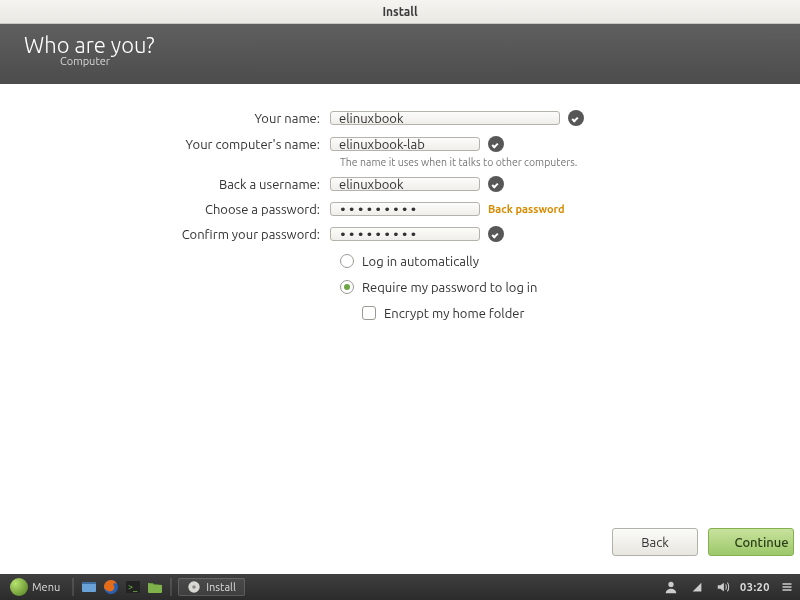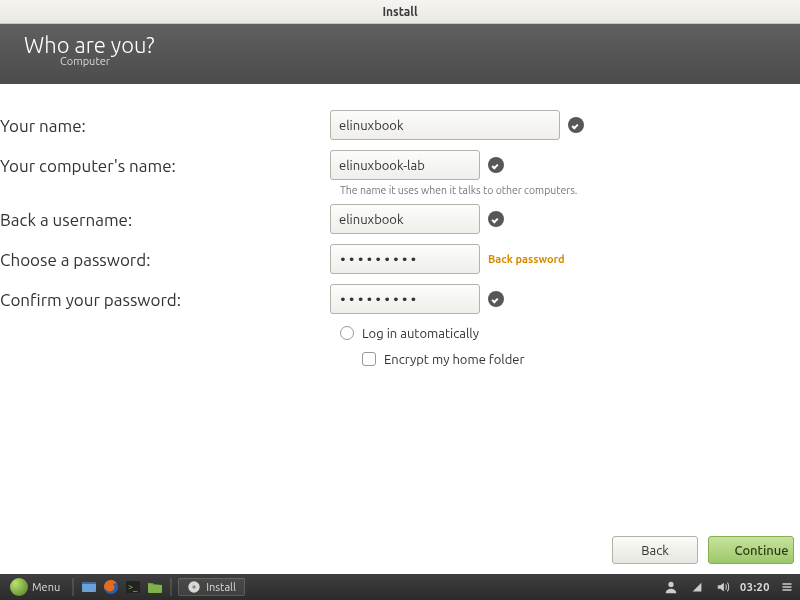--- a/index.html
+++ b/index.html
@@ -14,41 +14,41 @@
 
 
 .window { position: absolute; left: 0; top: 0; right: 0; bottom: 26px; background: #fff; box-shadow: 0 0 6px rgba(0,0,0,0.25); }
 .titlebar { height: 24px; background: linear-gradient(#f5f4f0,#e9e8e3); border-bottom: 1px solid #c9c8c2; text-align: center; font-size: 12px; font-weight: 600; color: #3b3b3b; line-height: 24px; }
 .header { height: 60px; background: linear-gradient(#5f5f5f,#4c4c4c); color: #fff; padding: 8px 24px; position: relative; }
 .header h1 { font-size: 22px; font-weight: 300; }
 .header .sub { font-size: 11px; color: #d8d8d8; margin-left: 36px; margin-top: -2px; }
 
 .body { position: absolute; top: 84px; bottom: 48px; left: 0; right: 0; padding-top: 26px; }
 .form-row { display: flex; align-items: center; margin-bottom: 10px; }
-.form-row label.rlabel { width: 330px; padding-right: 10px; font-size: 17px; color: #333; }
+.form-row label.rlabel { width: 330px; text-align: right; padding-right: 10px; font-size: 13px; color: #333; }
 .form-row .field { display: flex; align-items: center; gap: 8px; }
 .form-row input[type=text], .form-row input[type=password] {
-  height: 30px; border: 1px solid #b3b2ab; border-radius: 3px; padding: 2px 8px;
+  height: 14px; border: 1px solid #b3b2ab; border-radius: 3px; padding: 2px 8px;
   font-size: 13px; background: linear-gradient(#fcfcfa,#efeeea); color: #333;
 }
 .w-wide { width: 230px; }
 .w-med  { width: 150px; }
 .hint { margin-left: 340px; font-size: 10.5px; color: #777; margin-top: -6px; margin-bottom: 8px; }
 .check { width: 16px; height: 16px; border-radius: 50%; background: #575757; position: relative; flex: none; }
 .check::after { content: ""; position: absolute; left: 4px; top: 7px; width: 4px; height: 2px; border-left: 2px solid #fff; border-bottom: 2px solid #fff; transform: rotate(-45deg); }
 .strength { font-size: 11px; font-weight: 700; color: #d98b00; }
 
 .opts { margin-left: 340px; margin-top: 6px; }
 .radio-row, .cb-row { display: flex; align-items: center; gap: 8px; font-size: 13px; color: #333; margin-bottom: 10px; margin-top: 12px; }
 .cb-row { margin-left: 22px; }
 .radio { width: 14px; height: 14px; border: 1px solid #9a9993; border-radius: 50%; background: #fff; display: inline-flex; align-items: center; justify-content: center; }
 .radio.sel::after { content: ""; width: 6px; height: 6px; border-radius: 50%; background: #6fa644; }
 .cb { width: 14px; height: 14px; border: 1px solid #9a9993; border-radius: 3px; background: #fff; }
 
-.buttons { position: absolute; bottom: 0; right: 0; left: 0; height: 48px; display: flex; justify-content: flex-end; align-items: center; gap: 10px; padding: 0 6px; }
+.buttons { position: absolute; bottom: 8px; right: 0; left: 0; height: 48px; display: flex; justify-content: flex-end; align-items: center; gap: 10px; padding: 0 6px; }
 .btn { height: 28px; min-width: 86px; border: 1px solid #b1b0a9; border-radius: 3px; background: linear-gradient(#fbfbf8,#e7e6e0); font-size: 13px; color: #333; cursor: pointer; }
 .btn.primary { background: linear-gradient(#c8e29d,#9cc86a); border-color: #85b04f; color: #2b3d14; font-weight: 500; padding-left: 21px; }
 
 
 .taskbar { position: absolute; left: 0; right: 0; bottom: 0; height: 26px; background: linear-gradient(#3f3f3f,#2b2b2b); display: flex; align-items: center; color: #ddd; font-size: 11px; gap: 4px; padding: 0 4px; }
 .tb-btn { display: flex; align-items: center; gap: 4px; padding: 2px 6px; border-radius: 2px; }
 .mint-logo { width: 18px; height: 18px; border-radius: 50%; background: radial-gradient(circle at 30% 30%, #b7e36f, #4f7a1f); position: relative; }
 .tb-icon { width: 18px; height: 18px; display: inline-flex; align-items: center; justify-content: center; }
 .tb-sep { width: 2px; height: 18px; background: rgba(255,255,255,0.12); margin: 0 2px; }
 .task { background: rgba(255,255,255,0.08); border: 1px solid rgba(255,255,255,0.15); border-radius: 2px; padding: 1px 8px; display: flex; align-items: center; gap: 5px; }
@@ -119,20 +119,24 @@
         <input type="text" class="w-med" style="font-family: monospace; letter-spacing: 1px;" value="•••••••••">
         <span class="check"></span>
       </div>
     </div>
 
     <div class="opts">
       <div class="radio-row">
         <span class="radio"></span>
         <span>Log in automatically</span>
       </div>
+      <div class="radio-row">
+        <span class="radio sel"></span>
+        <span>Require my password to log in</span>
+      </div>
       <div class="cb-row">
         <span class="cb"></span>
         <span>Encrypt my home folder</span>
       </div>
     </div>
   </div>
 
   <div class="buttons">
     <button class="btn">Back</button>
     <button class="btn primary">Continue</button>

